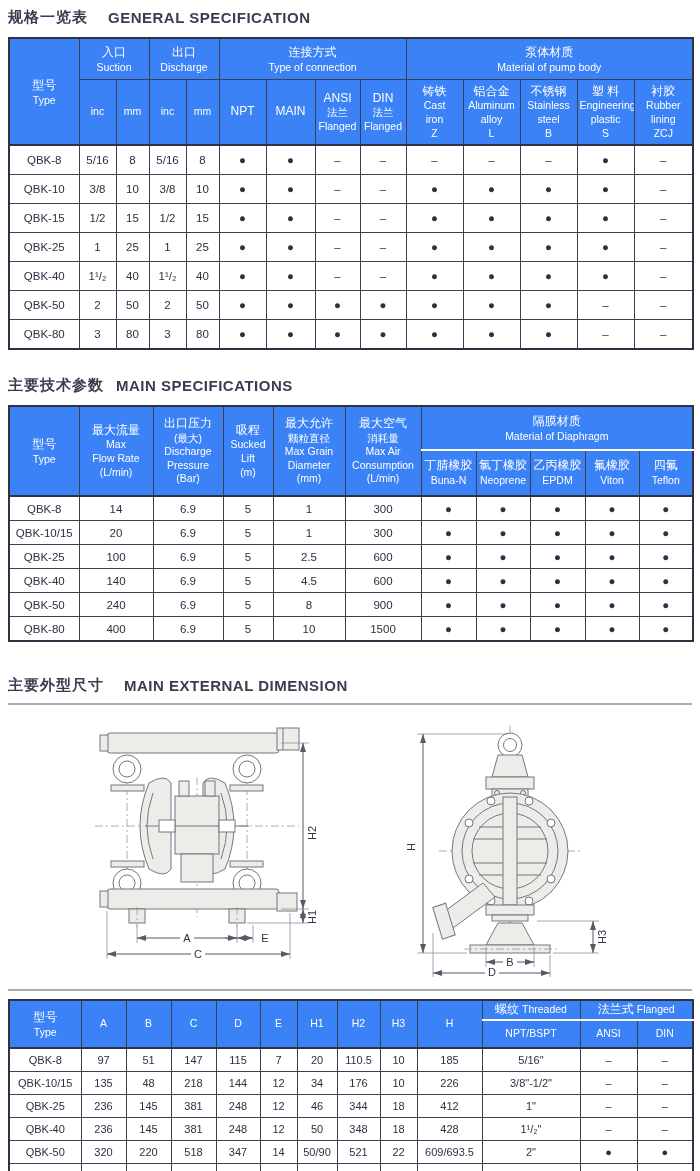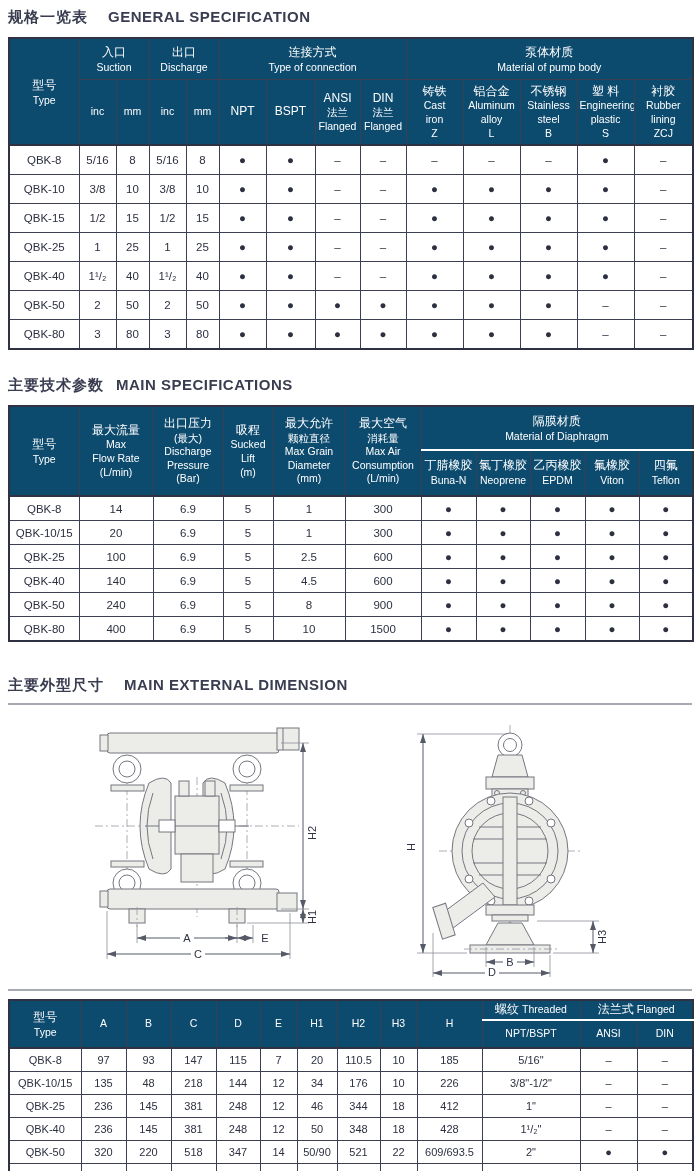--- a/index.html
+++ b/index.html
@@ -1,29 +1,29 @@
 <!DOCTYPE html>
 <html><head>
 <meta charset="utf-8">
 <style>
   html,body{margin:0;padding:0;background:#ffffff;}
   body{width:700px;font-family:"Liberation Sans","DejaVu Sans",sans-serif;color:#2d3040;}
   .page{padding:6px 8px 10px 8px;}
-  .sec-title{display:flex;align-items:flex-start;gap:20px;font-weight:bold;color:#3a3d50;}
+  .sec-title{display:flex;align-items:center;gap:20px;font-weight:bold;color:#3a3d50;}
   .sec-title .zh{font-size:15px;letter-spacing:1px;}
   .sec-title .en{font-size:15px;letter-spacing:0.5px;}
   .t1-title{margin:2px 0 10px 0;}
   .t2-title{margin:26px 0 10px 0;gap:12px;}
   .t3-title{margin:34px 0 0 0;}
   .rule{border:none;border-top:2px solid #a7aab3;margin:8px 0 0 0;}
   .rule2{border:none;border-top:2px solid #a7aab3;margin:0 0 8px 0;}
 
   table.spec{border-collapse:collapse;width:100%;table-layout:fixed;border:2px solid #2f3243;}
   table.spec th,table.spec td{border:1px solid #3c3f52;text-align:center;vertical-align:middle;padding:1px 2px;overflow:hidden;}
-  table.spec thead th{background:#0c4a6e;color:#ffffff;font-weight:normal;font-size:10.5px;line-height:1.3;}
+  table.spec thead th{background:#3b82f6;color:#ffffff;font-weight:normal;font-size:10.5px;line-height:1.3;}
   table.spec thead{border-bottom:2px solid #2f3243;}
   .gzh{display:block;font-size:12px;line-height:1.5;}
   .gen{display:block;font-size:10.5px;line-height:1.25;}
   .lines{white-space:pre-line;}
   th.lines::first-line{font-size:12px;}
   .zh-inline{font-size:12px;}
   table.spec td{font-size:11.5px;color:#2d3040;}
   .t1 tbody td{height:26px;}
   .t2 tbody td{height:21px;}
   .t3 tbody td{height:20px;font-size:11px;}
@@ -96,21 +96,21 @@
           <span class="gzh">泵体材质</span>
           <span class="gen">Material of pump body</span>
         </th>
       </tr>
       <tr class="tier2">
         <th>inc</th>
         <th>mm</th>
         <th>inc</th>
         <th>mm</th>
         <th class="lines">NPT</th>
-        <th class="lines">BSPT</th>
+        <th class="lines">MAIN</th>
         <th class="lines">ANSI
 法兰
 Flanged</th>
         <th class="lines">DIN
 法兰
 Flanged</th>
         <th class="lines">铸铁
 Cast
 iron
 Z</th>
@@ -607,21 +607,21 @@
       <tr class="sub">
         <th>NPT/BSPT</th>
         <th>ANSI</th>
         <th>DIN</th>
       </tr>
     </thead>
     <tbody>
         <tr>
           <td>QBK-8</td>
           <td>97</td>
-          <td>93</td>
+          <td>51</td>
           <td>147</td>
           <td>115</td>
           <td>7</td>
           <td>20</td>
           <td>110.5</td>
           <td>10</td>
           <td>185</td>
           <td>5/16"</td>
           <td class="dash">–</td>
           <td class="dash">–</td>

